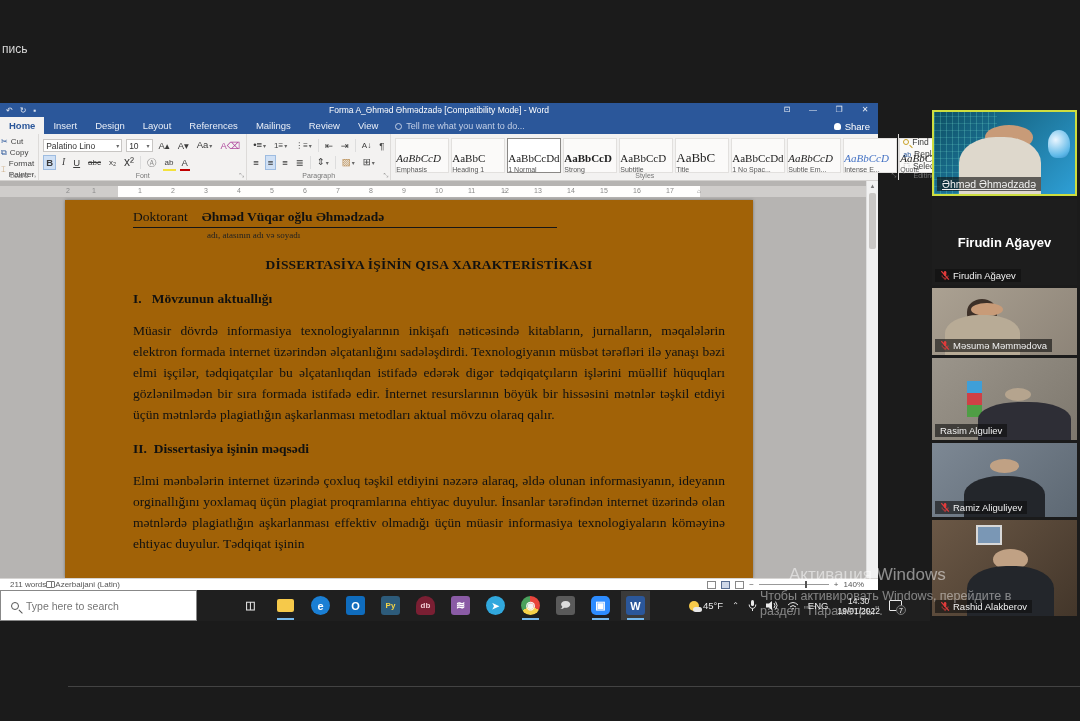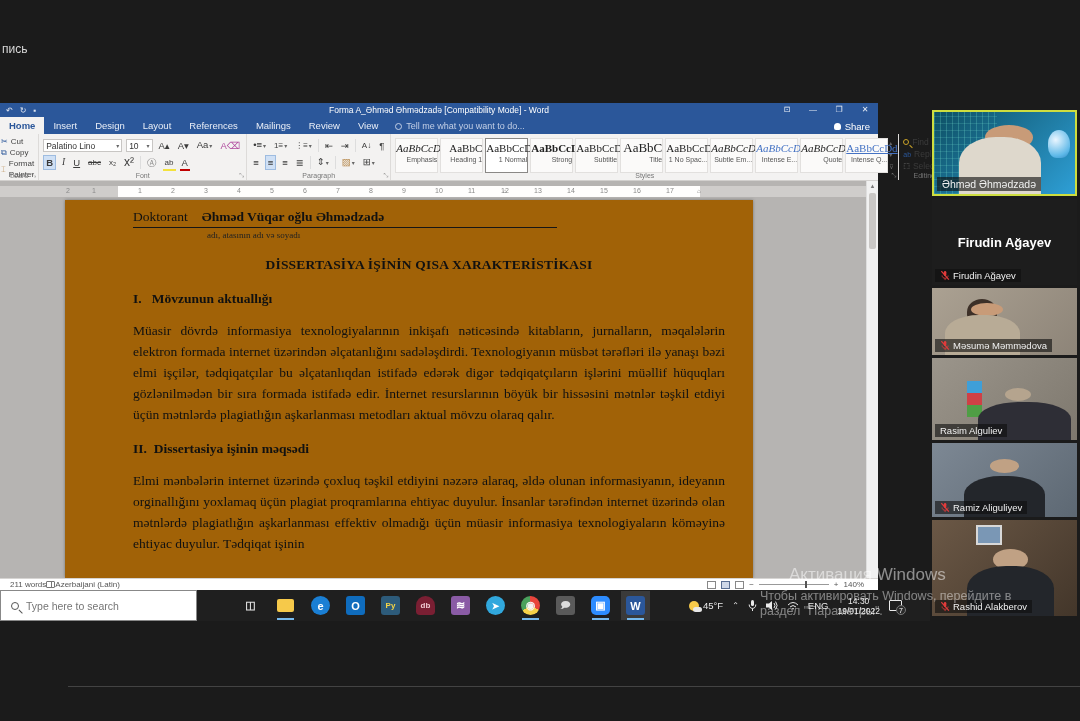--- a/index.html
+++ b/index.html
@@ -38,22 +38,22 @@
   .combo { display:inline-flex; align-items:center; justify-content:space-between; border:1px solid #c8c6c4;
            background:#fff; font-size:8.5px; color:#333; padding:0 2px; height:13px; }
   .rrow { display:flex; align-items:center; gap:4px; margin-top:2px; }
   .fbtn { font-size:9.5px; color:#3b3b3b; padding:0 2px; line-height:13px; }
   .fbtn.on { background:#cfe0f5; border:1px solid #9ebce0; }
   .bar-y { box-shadow:0 2px 0 #f3e23c; } .bar-r { box-shadow:0 2px 0 #c00000; }
   .vsep { width:1px; height:13px; background:#ddd; }
   .caret { font-size:6px; color:#666; margin-left:1px; }
 
   #styles-gallery { display:flex; gap:2px; padding-top:2px; }
-  .stylecard { width:43px; height:35px; border:1px solid #e2e0de; background:#fbfaf9; text-align:right;
-               padding-top:2px; }
+  .stylecard { width:54px; height:35px; border:1px solid #e2e0de; background:#fbfaf9; text-align:left;
+               padding-top:12px; }
   .stylecard.sel { border:1px solid #8a8886; background:#fff; }
   .sc-prev { font-family:"Liberation Serif", serif; font-size:11px; color:#222; display:block; line-height:14px;}
   .sc-prev.it { font-style:italic; } .sc-prev.bd { font-weight:bold; }
   .sc-prev.blit { color:#4472c4; font-style:italic; } .sc-prev.blun { color:#4472c4; text-decoration:underline;}
   .sc-prev.ttl { font-size:13px; }
   .sc-lab { font-size:7px; color:#555; display:block; margin-top:1px; }
   .gal-scroll { display:flex; flex-direction:column; justify-content:space-between; padding:3px 1px; font-size:6px; color:#666;}
 
   .ed-row { display:flex; align-items:center; gap:3px; font-size:8.5px; color:#3b3b3b; height:12px; }
   .mag { width:6px; height:6px; border:1px solid #c9a227; border-radius:50%; position:relative; }
@@ -481,21 +481,21 @@
       </span>
     </div>
   </div>
 
   <div id="participants">
       <div class="ptile activebrd" style="top: 110px; height: 86px; background: linear-gradient(135deg, rgb(13, 79, 99), rgb(46, 159, 214));">
         <div class="circuit"></div>
         <div class="robot"></div>
         <div class="head" style="left: 36%; top: 16%; width: 34%; height: 30%; background: rgb(200, 155, 120);"></div>
         <div class="torso" style="left: 18%; bottom: 0px; width: 58%; height: 70%; background: rgb(222, 216, 204);"></div>
-        <div class="plabel" style="font-size: 10.5px;">
+        <div class="plabel" style="font-size: 10.5px; text-decoration: underline;">
           <span>Əhməd Əhmədzadə</span>
         </div>
       </div>
       <div class="ptile" style="top: 199px; height: 86px; background: linear-gradient(135deg, rgb(29, 29, 29), rgb(29, 29, 29));">
         <div class="pcenter">Firudin Ağayev</div>
         <div class="plabel">
           <svg width="10" height="11" viewBox="0 0 12 13">
             <rect x="4.6" y="1" width="3" height="6" rx="1.5" fill="#e23b3b"></rect>
             <path d="M2.5 6.5c0 2.1 1.6 3.3 3.6 3.3s3.6-1.2 3.6-3.3" stroke="#e23b3b" fill="none"></path>
             <line x1="6.1" y1="10" x2="6.1" y2="12" stroke="#e23b3b"></line>

